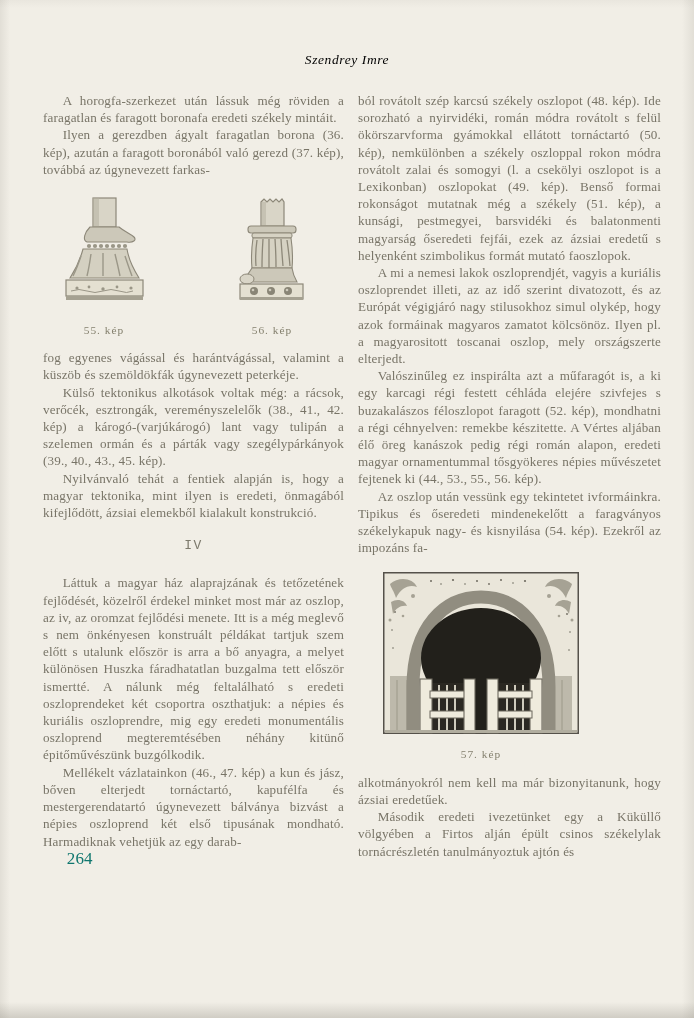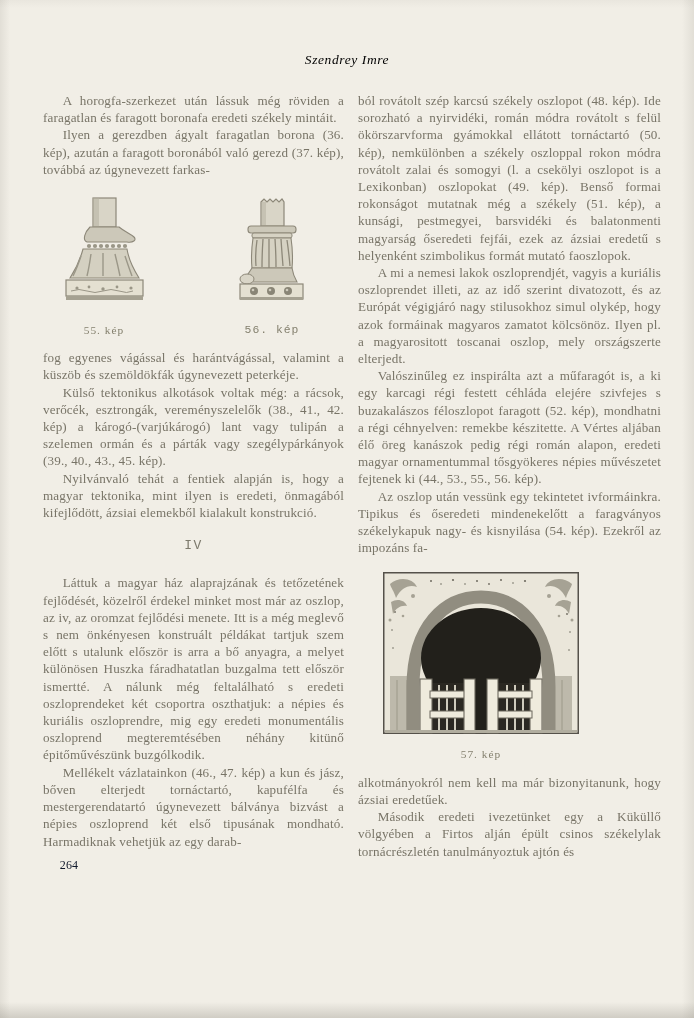--- a/index.html
+++ b/index.html
@@ -37,32 +37,32 @@
   .section-heading{
     text-align:center;margin:16px 0 20px;font-size:13px;
     letter-spacing:1.5px;color:#7d7a6d;font-family:Liberation Mono, monospace;
   }
   .fig-row{
     display:flex;align-items:flex-end;
     margin:18px 0 10px;
   }
   .figure{display:flex;flex-direction:column;align-items:center;}
   .fig55{margin-left:20px;justify-content:center;}
-  .fig56{margin-left:94px;font-family:Liberation Mono, monospace;}
+  .fig56{margin-left:94px;}
   .fig-caption{
     margin-top:12px;font-size:11.4px;letter-spacing:1px;
     color:#85816f;text-indent:0;text-align:center;
   }
   .fig57-wrap{
     width:196px;margin:16px 4px 10px 25px;
     display:flex;flex-direction:column;align-items:center;
   }
   .page-number{
-    margin-top:7px;text-align:left;text-indent:1.4em;
-    font-size:12px;color:#0f172a;
+    text-align:left;text-indent:1.4em;
+    font-size:17px;color:#0f766e;
   }
   svg{display:block;}
 </style>
 </head>
 <body>
 
 <div class="page">
 
   <div class="running-head">Szendrey Imre</div>
 

